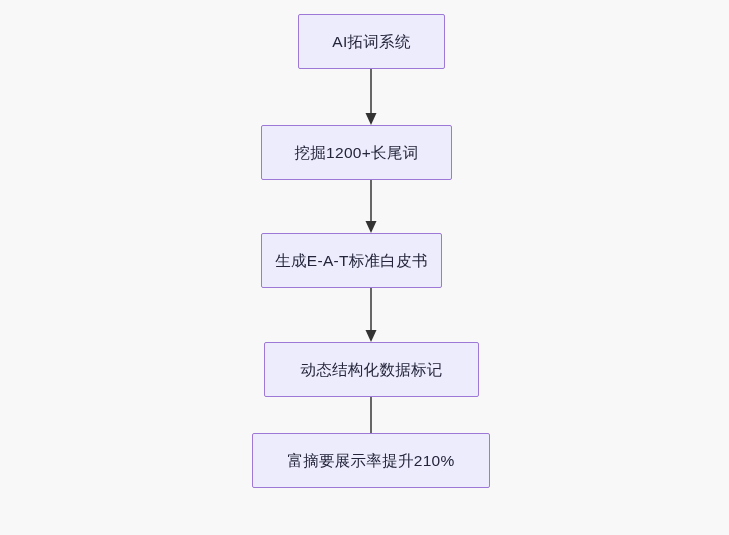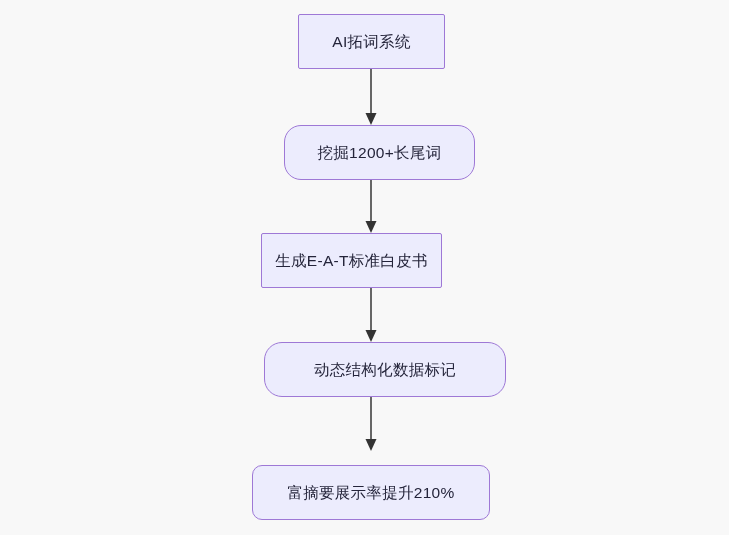--- a/index.html
+++ b/index.html
@@ -79,29 +79,29 @@
     <svg width="14" height="54" viewBox="0 0 14 54" xmlns="http://www.w3.org/2000/svg">
       <line x1="7" y1="0" x2="7" y2="45" stroke="#666666" stroke-width="2"></line>
       <polygon points="7,54 1.5,42 12.5,42" fill="#333333"></polygon>
     </svg>
   </div>
 
   <div class="node" style="left:298px; top:14px; width:147px; height:55px;">
     <span class="node-label">AI拓词系统</span>
   </div>
 
-  <div class="node" style="left:284px; top:125px; width:191px; height:55px;border-radius:17px;">
+  <div class="node" style="left:261px; top:125px; width:191px; height:55px;">
     <span class="node-label">挖掘1200+长尾词</span>
   </div>
 
   <div class="node" style="left:261px; top:233px; width:181px; height:55px;">
     <span class="node-label">生成E-A-T标准白皮书</span>
   </div>
 
-  <div class="node" style="left:264px; top:342px; width:242px; height:55px;border-radius:18px;">
+  <div class="node" style="left:264px; top:342px; width:215px; height:55px;">
     <span class="node-label">动态结构化数据标记</span>
   </div>
 
-  <div class="node" style="left:252px; top:465px; width:238px; height:55px;border-radius:10px;">
+  <div class="node" style="left:252px; top:433px; width:238px; height:55px;">
     <span class="node-label">富摘要展示率提升210%</span>
   </div>
 
 </div>
 
 </body></html>

